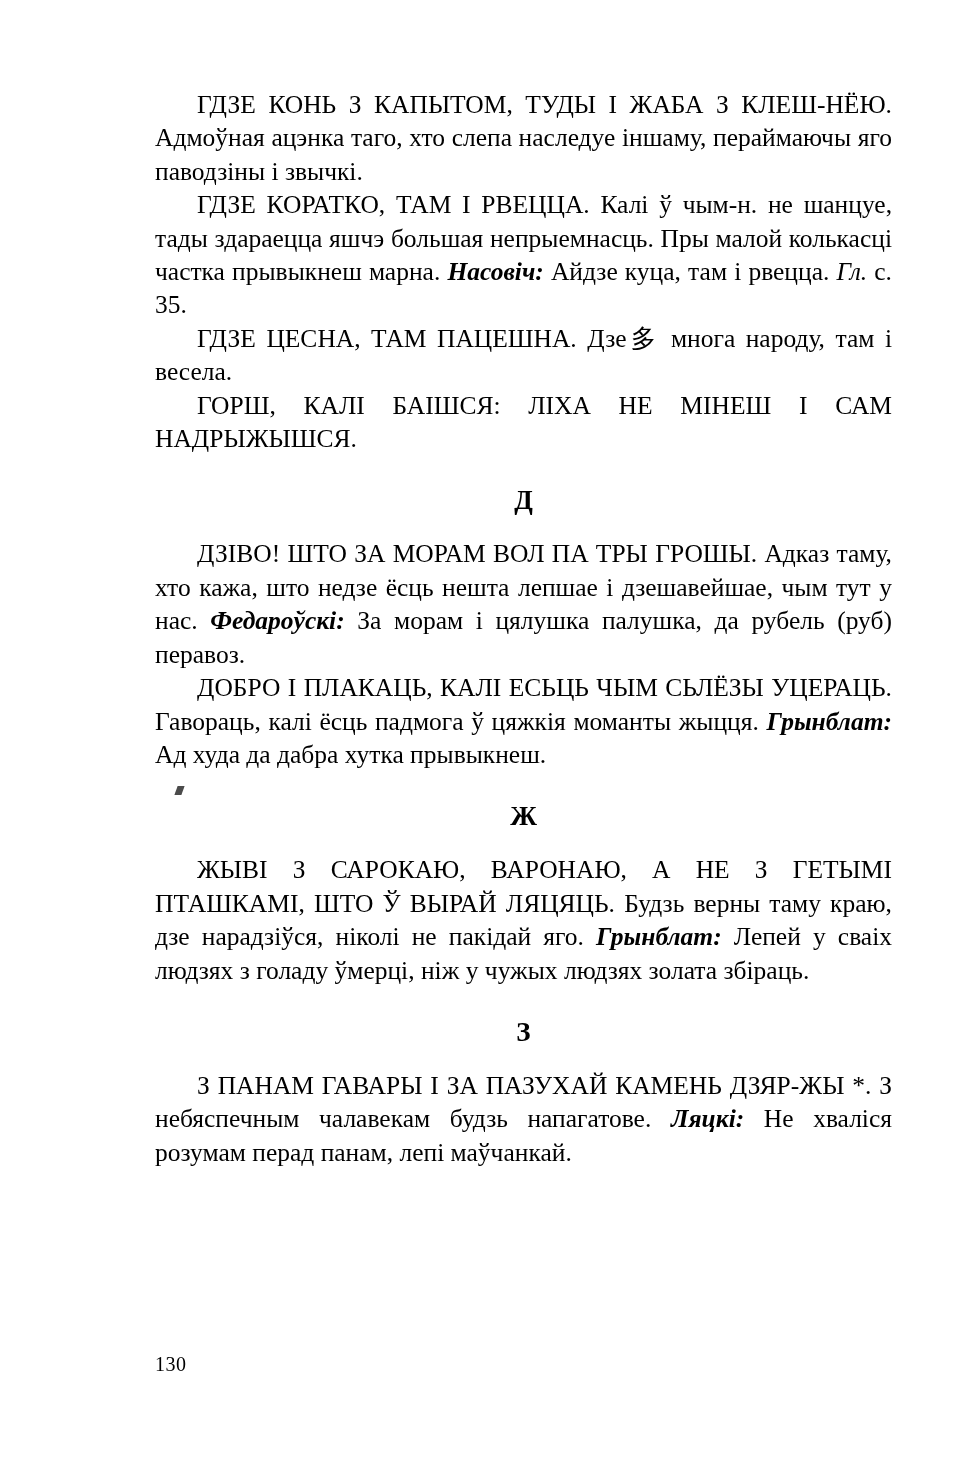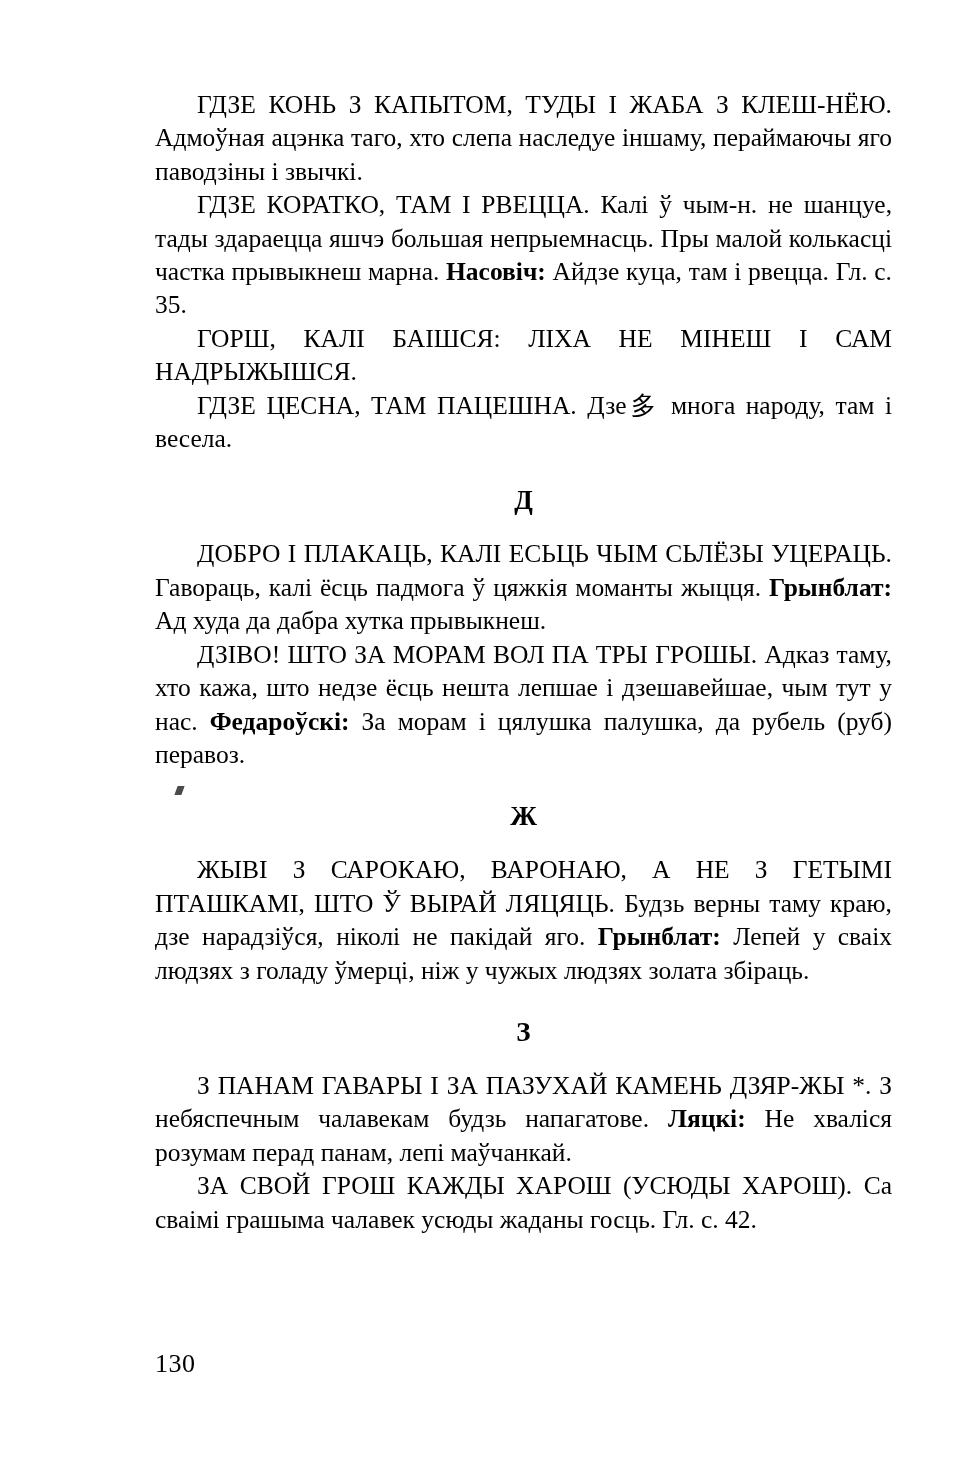--- a/index.html
+++ b/index.html
@@ -38,40 +38,42 @@
     text-indent: 42px;
     hyphens: manual;
     -webkit-hyphens: manual;
   }
   .hd {
     
     font-variant: normal;
   }
   .src {
     font-weight: bold;
+    font-style: italic;
   }
   .quote {
   }
   .ref-italic {
+    font-style: italic;
   }
   .section-letter {
     margin: 0;
     text-align: center;
     font-weight: bold;
     font-size: 27px;
     line-height: 30px;
     text-indent: 0;
   }
   .sp-before-letter { height: 30px; }
   .sp-after-letter  { height: 22px; }
   .page-number {
     position: absolute;
     left: 112px;
     top: 1349px;
-    font-size: 26px;
+    font-size: 20px;
     line-height: 30px;
     letter-spacing: 0.5px;
   }
   .artifact {
     position: absolute;
     left: 133px;
     top: 786px;
     width: 7px;
     height: 9px;
     background: #2b2b2b;
@@ -83,46 +85,45 @@
 <body>
 
 <div class="page">
 
   <div class="textblock">
 
     <p class="entry"><span class="hd">ГДЗЕ КОНЬ З КАПЫТОМ, ТУДЫ І ЖАБА З КЛЕШ-НЁЮ.</span><span> Адмоўная ацэнка таго, хто слепа наследуе іншаму, пераймаючы яго паводзіны і звычкі.</span></p>
 
     <p class="entry"><span class="hd">ГДЗЕ КОРАТКО, ТАМ І РВЕЦЦА.</span><span> Калі ў чым-н. не шанцуе, тады здараецца яшчэ большая непрыемнасць. Пры малой колькасці частка прывыкнеш марна. </span><span class="src">Насовіч:</span><span class="quote"> Айдзе куца, там і рвецца.</span><span class="ref-italic"> Гл.</span><span> с. 35.</span></p>
 
+    <p class="entry"><span class="hd">ГДЗЕ ЦЕСНА, ТАМ ПАЦЕШНА.</span><span> Дзе多 многа народу, там і весела.</span></p>
+
     <p class="entry"><span class="hd">ГОРШ, КАЛІ БАІШСЯ: ЛІХА НЕ МІНЕШ І САМ НАДРЫЖЫШСЯ.</span><span></span></p>
-
-    <p class="entry"><span class="hd">ГДЗЕ ЦЕСНА, ТАМ ПАЦЕШНА.</span><span> Дзе多 многа народу, там і весела.</span></p>
 
     <div class="sp-before-letter"></div>
     <p class="section-letter">Д</p>
     <div class="sp-after-letter"></div>
 
+    <p class="entry"><span class="hd">ДЗІВО! ШТО ЗА МОРАМ ВОЛ ПА ТРЫ ГРОШЫ.</span><span> Адказ таму, хто кажа, што недзе ёсць нешта лепшае і дзешавейшае, чым тут у нас. </span><span class="src">Федароўскі:</span><span class="quote"> За морам і цялушка палушка, да рубель (руб) перавоз.</span></p>
+
     <p class="entry"><span class="hd">ДОБРО І ПЛАКАЦЬ, КАЛІ ЕСЬЦЬ ЧЫМ СЬЛЁЗЫ УЦЕРАЦЬ.</span><span> Гавораць, калі ёсць падмога ў цяжкія моманты жыцця. </span><span class="src">Грынблат:</span><span class="quote"> Ад худа да дабра хутка прывыкнеш.</span></p>
-
-    <p class="entry"><span class="hd">ДЗІВО! ШТО ЗА МОРАМ ВОЛ ПА ТРЫ ГРОШЫ.</span><span> Адказ таму, хто кажа, што недзе ёсць нешта лепшае і дзешавейшае, чым тут у нас. </span><span class="src">Федароўскі:</span><span class="quote"> За морам і цялушка палушка, да рубель (руб) перавоз.</span></p>
 
 
     <div class="sp-before-letter"></div>
     <p class="section-letter">Ж</p>
     <div class="sp-after-letter"></div>
 
     <p class="entry"><span class="hd">ЖЫВІ З САРОКАЮ, ВАРОНАЮ, А НЕ З ГЕТЫМІ ПТАШКАМІ, ШТО Ў ВЫРАЙ ЛЯЦЯЦЬ.</span><span> Будзь верны таму краю, дзе нарадзіўся, ніколі не пакідай яго. </span><span class="src">Грынблат:</span><span class="quote"> Лепей у сваіх людзях з голаду ўмерці, ніж у чужых людзях золата збіраць.</span></p>
 
     <div class="sp-before-letter"></div>
     <p class="section-letter">З</p>
     <div class="sp-after-letter"></div>
 
     <p class="entry"><span class="hd">З ПАНАМ ГАВАРЫ І ЗА ПАЗУХАЙ КАМЕНЬ ДЗЯР-ЖЫ *.</span><span> З небяспечным чалавекам будзь напагатове. </span><span class="src">Ляцкі:</span><span class="quote"> Не хваліся розумам перад панам, лепі маўчанкай.</span></p>
 
-    <p class="entry"><span class="hd">ЗА СВОЙ ГРОШ КАЖДЫ ХАРОШ (УСЮДЫ ХАРОШ).</span><span> Са сваімі грашыма чалавек усюды жаданы госць. </span><span class="ref-italic">Гл.</span><span> с. 42.</span></p>
 
 
   </div>
 
   <div class="artifact"></div>
 
   <div class="page-number">130</div>
 
 </div>
 

